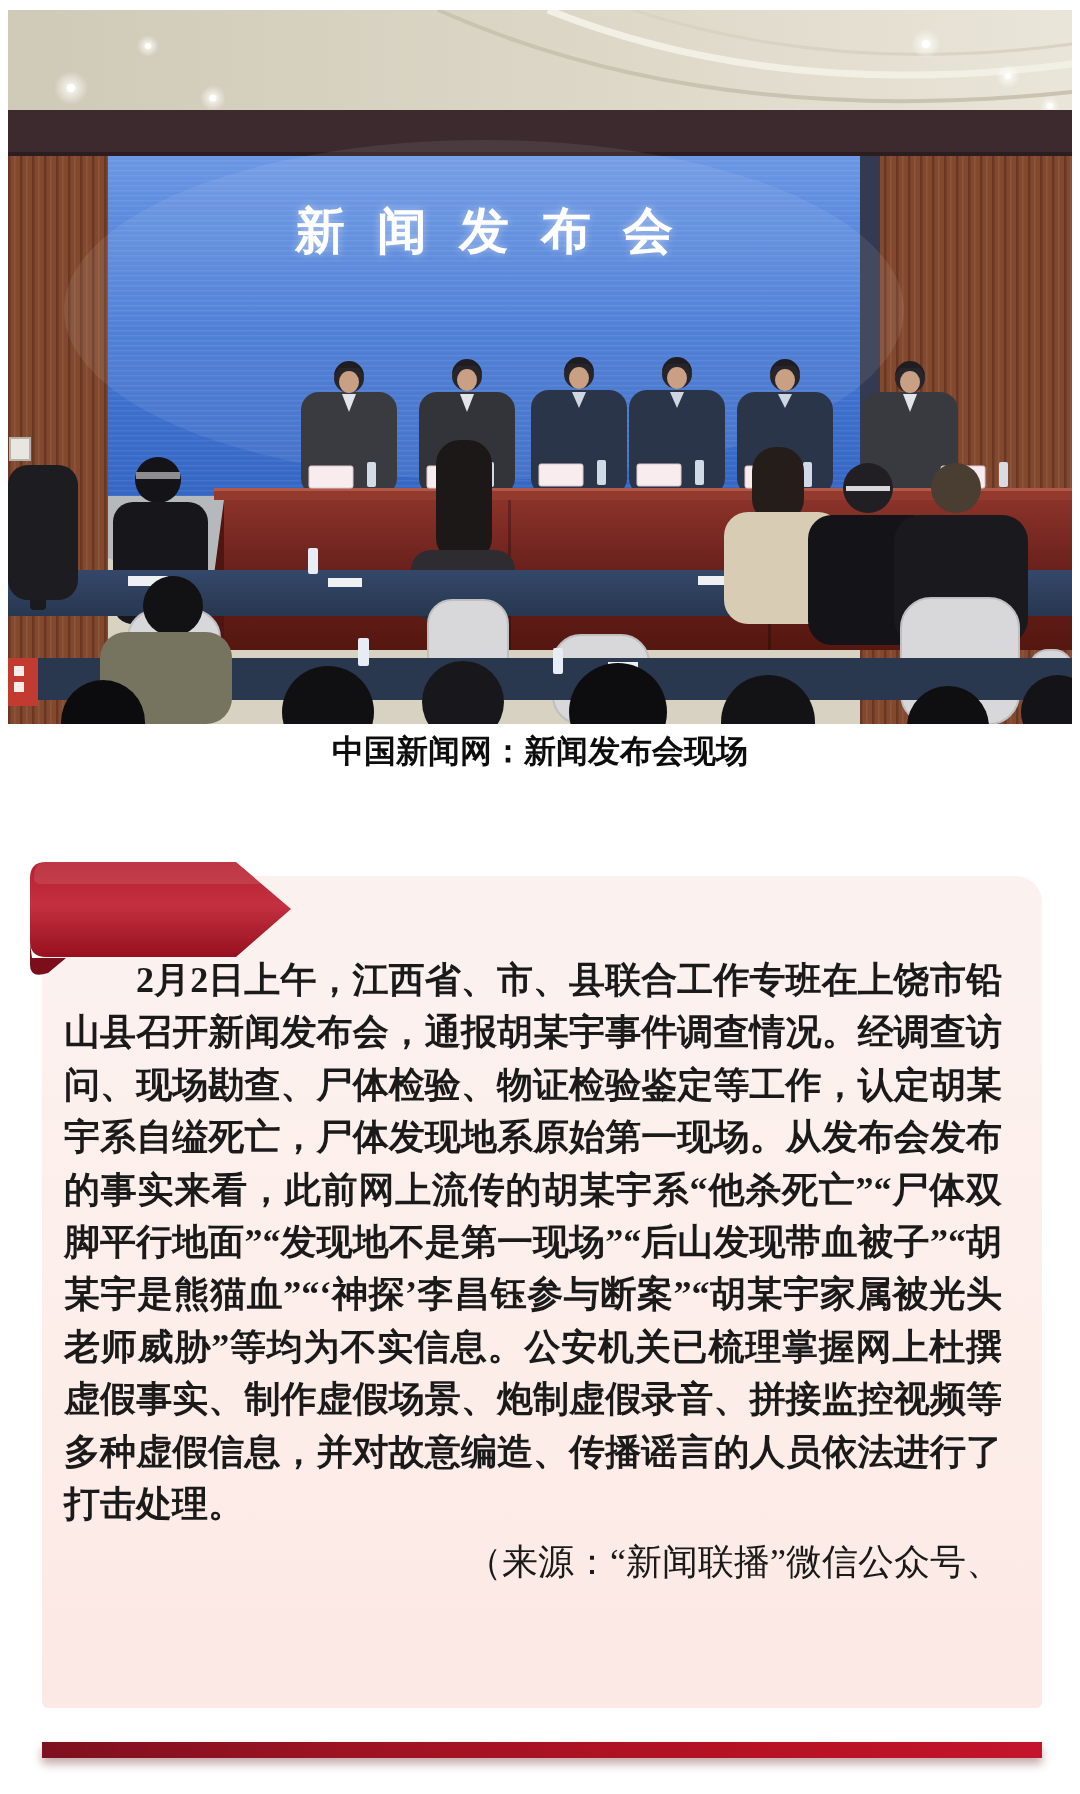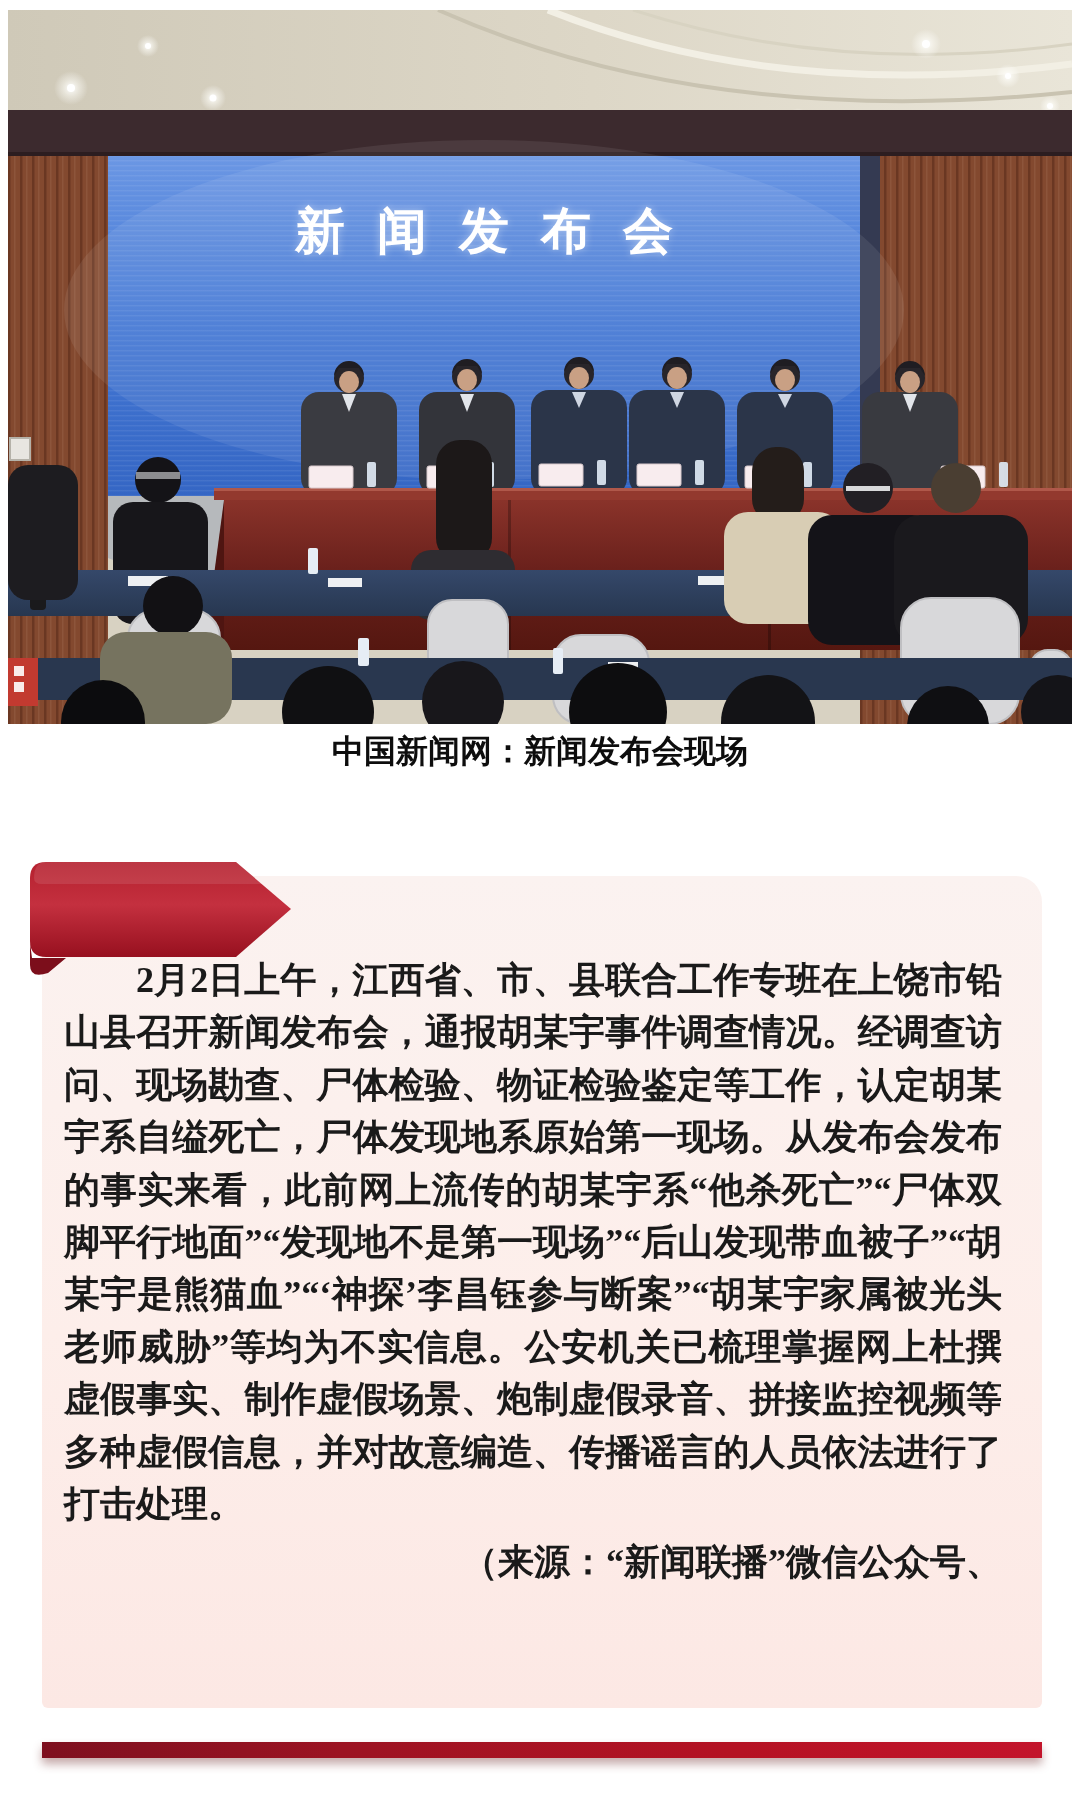--- a/index.html
+++ b/index.html
@@ -14,21 +14,21 @@
   
   .caption{position:absolute;left:0;top:730px;width:1080px;text-align:center;color:#0d0d0d;
         font-family:"Liberation Sans","DejaVu Sans",sans-serif;font-weight:bold;font-size:32px;}
   
   .panel{position:absolute;left:42px;top:876px;width:1000px;height:832px;box-sizing:border-box;
         background:linear-gradient(180deg,#fbf2f0 0%,#fdeeea 55%,#fce8e4 100%);
         border-radius:2px 26px 6px 6px;}
   .panel .body{margin:0;padding:78px 40px 0 22px;font-size:36px;line-height:52.4px;color:#1a1a1a;
         font-weight:700;text-align:justify;text-indent:2em;}
   .panel .source{margin-top:6px;padding-right:40px;text-align:right;font-size:36px;line-height:52px;
-        color:#1a1a1a;font-weight:700;}
+        color:#1a1a1a;font-weight:400;}
   
   .badge{position:absolute;left:22px;top:861px;width:272px;height:118px;}
   .badge svg{position:absolute;left:0;top:0;display:block;}
   .badge .badge-label{position:absolute;left:28px;top:16px;width:176px;text-align:center;color:#ffffff;
         font-family:"Liberation Serif","DejaVu Serif",serif;font-weight:bold;font-size:58px;
         letter-spacing:16px;text-indent:16px;}
   
   .bottom-bar{position:absolute;left:42px;top:1742px;width:1000px;height:16px;
         background:linear-gradient(90deg,#7e101f 0%,#9c1322 30%,#b51223 70%,#c3142b 100%);
         box-shadow:0 6px 10px rgba(110,40,40,.4);}

